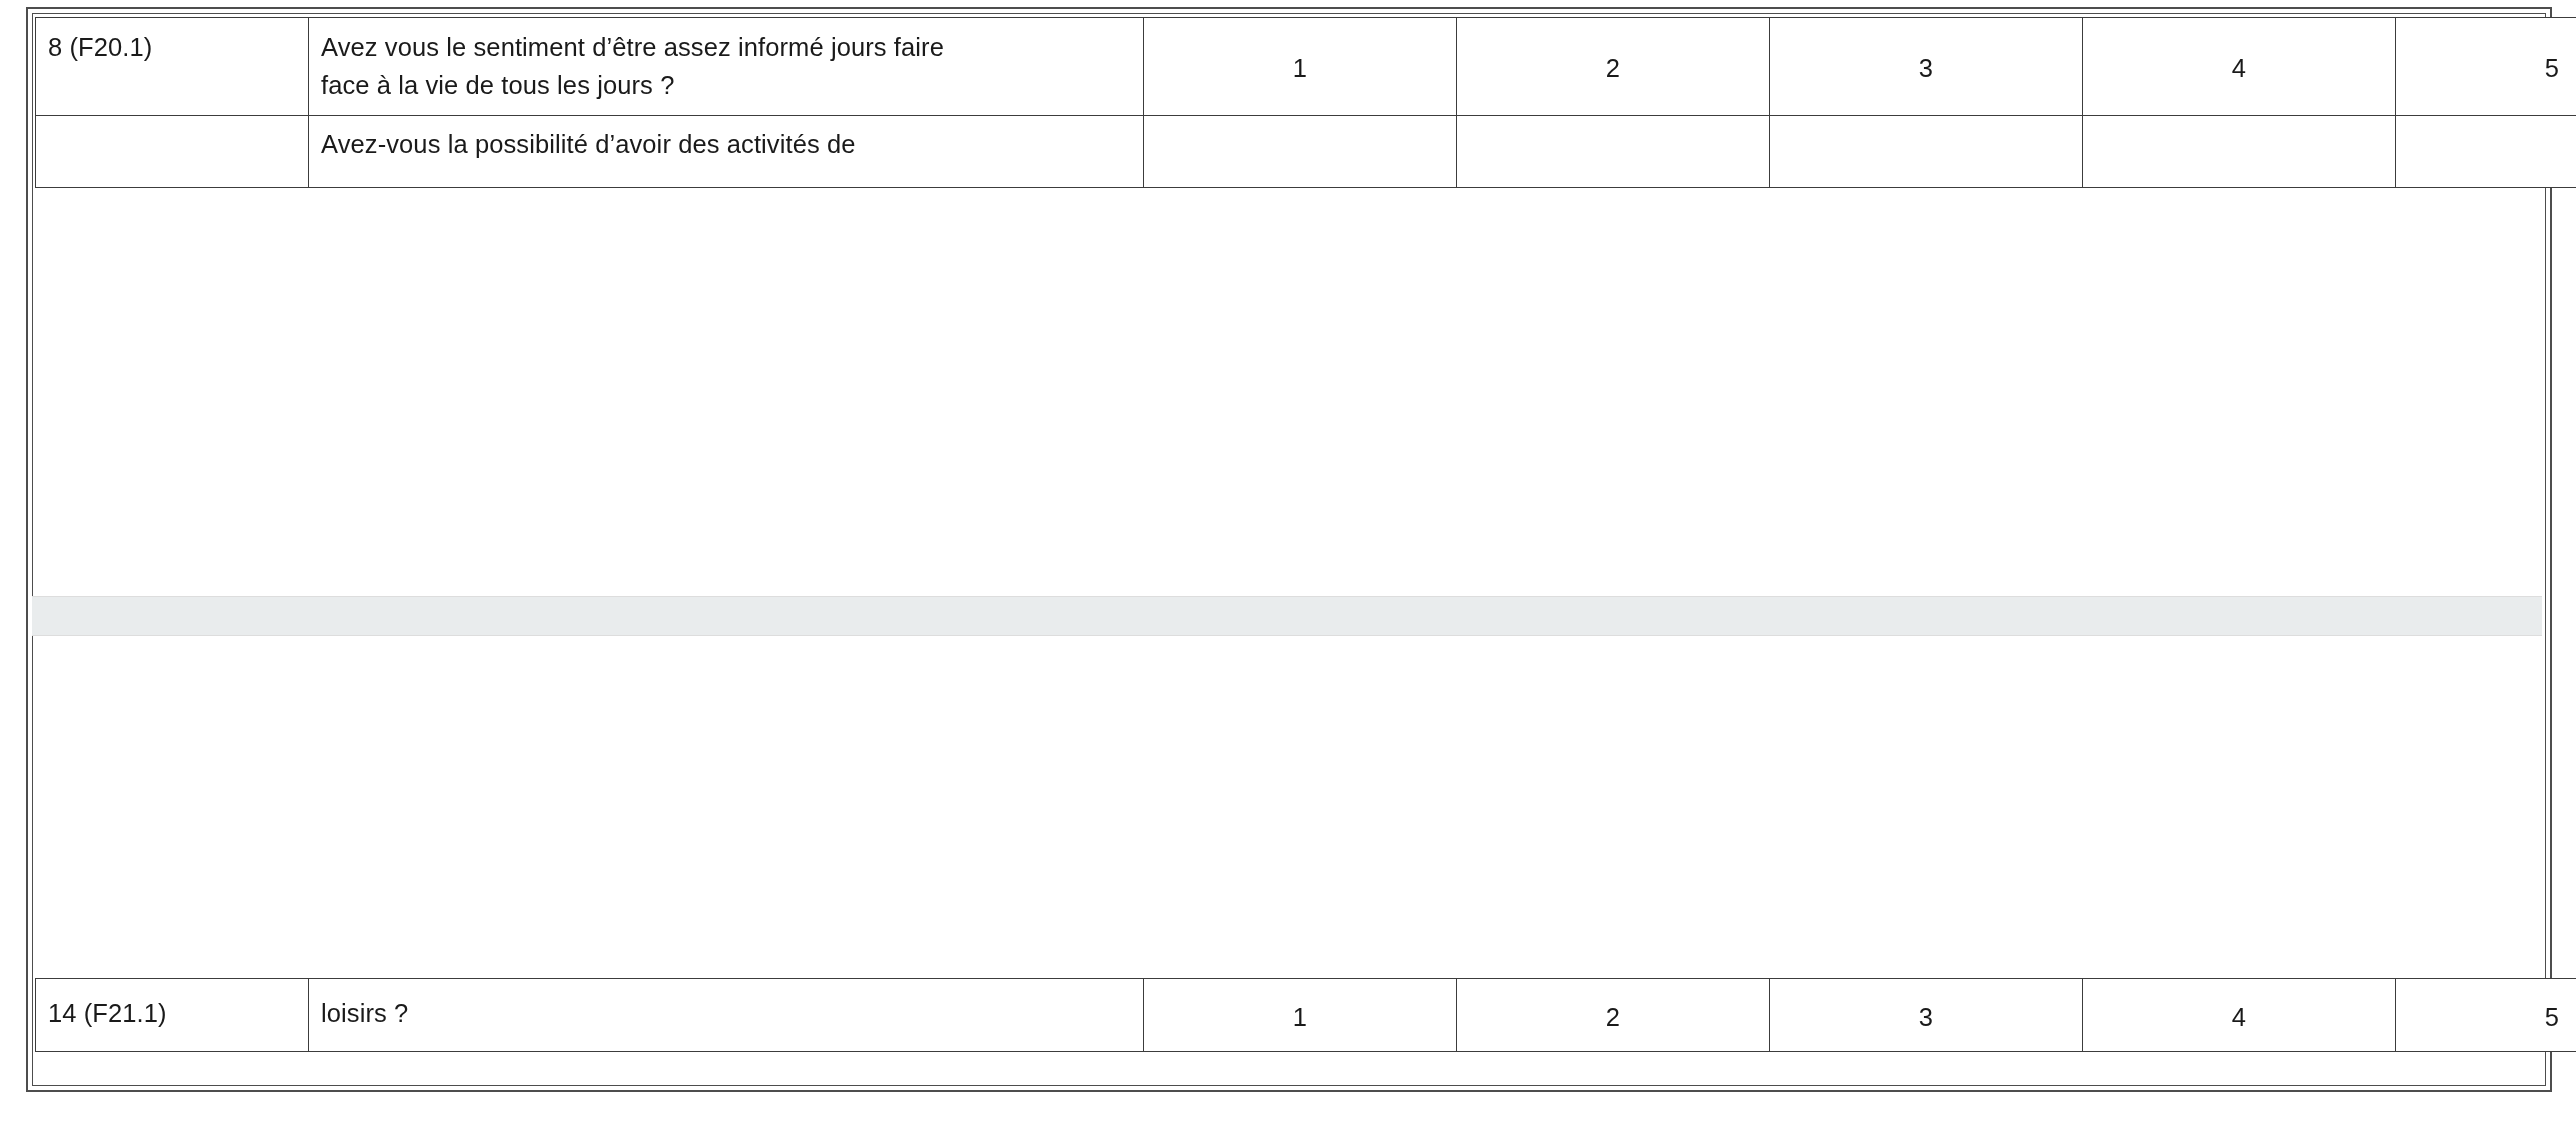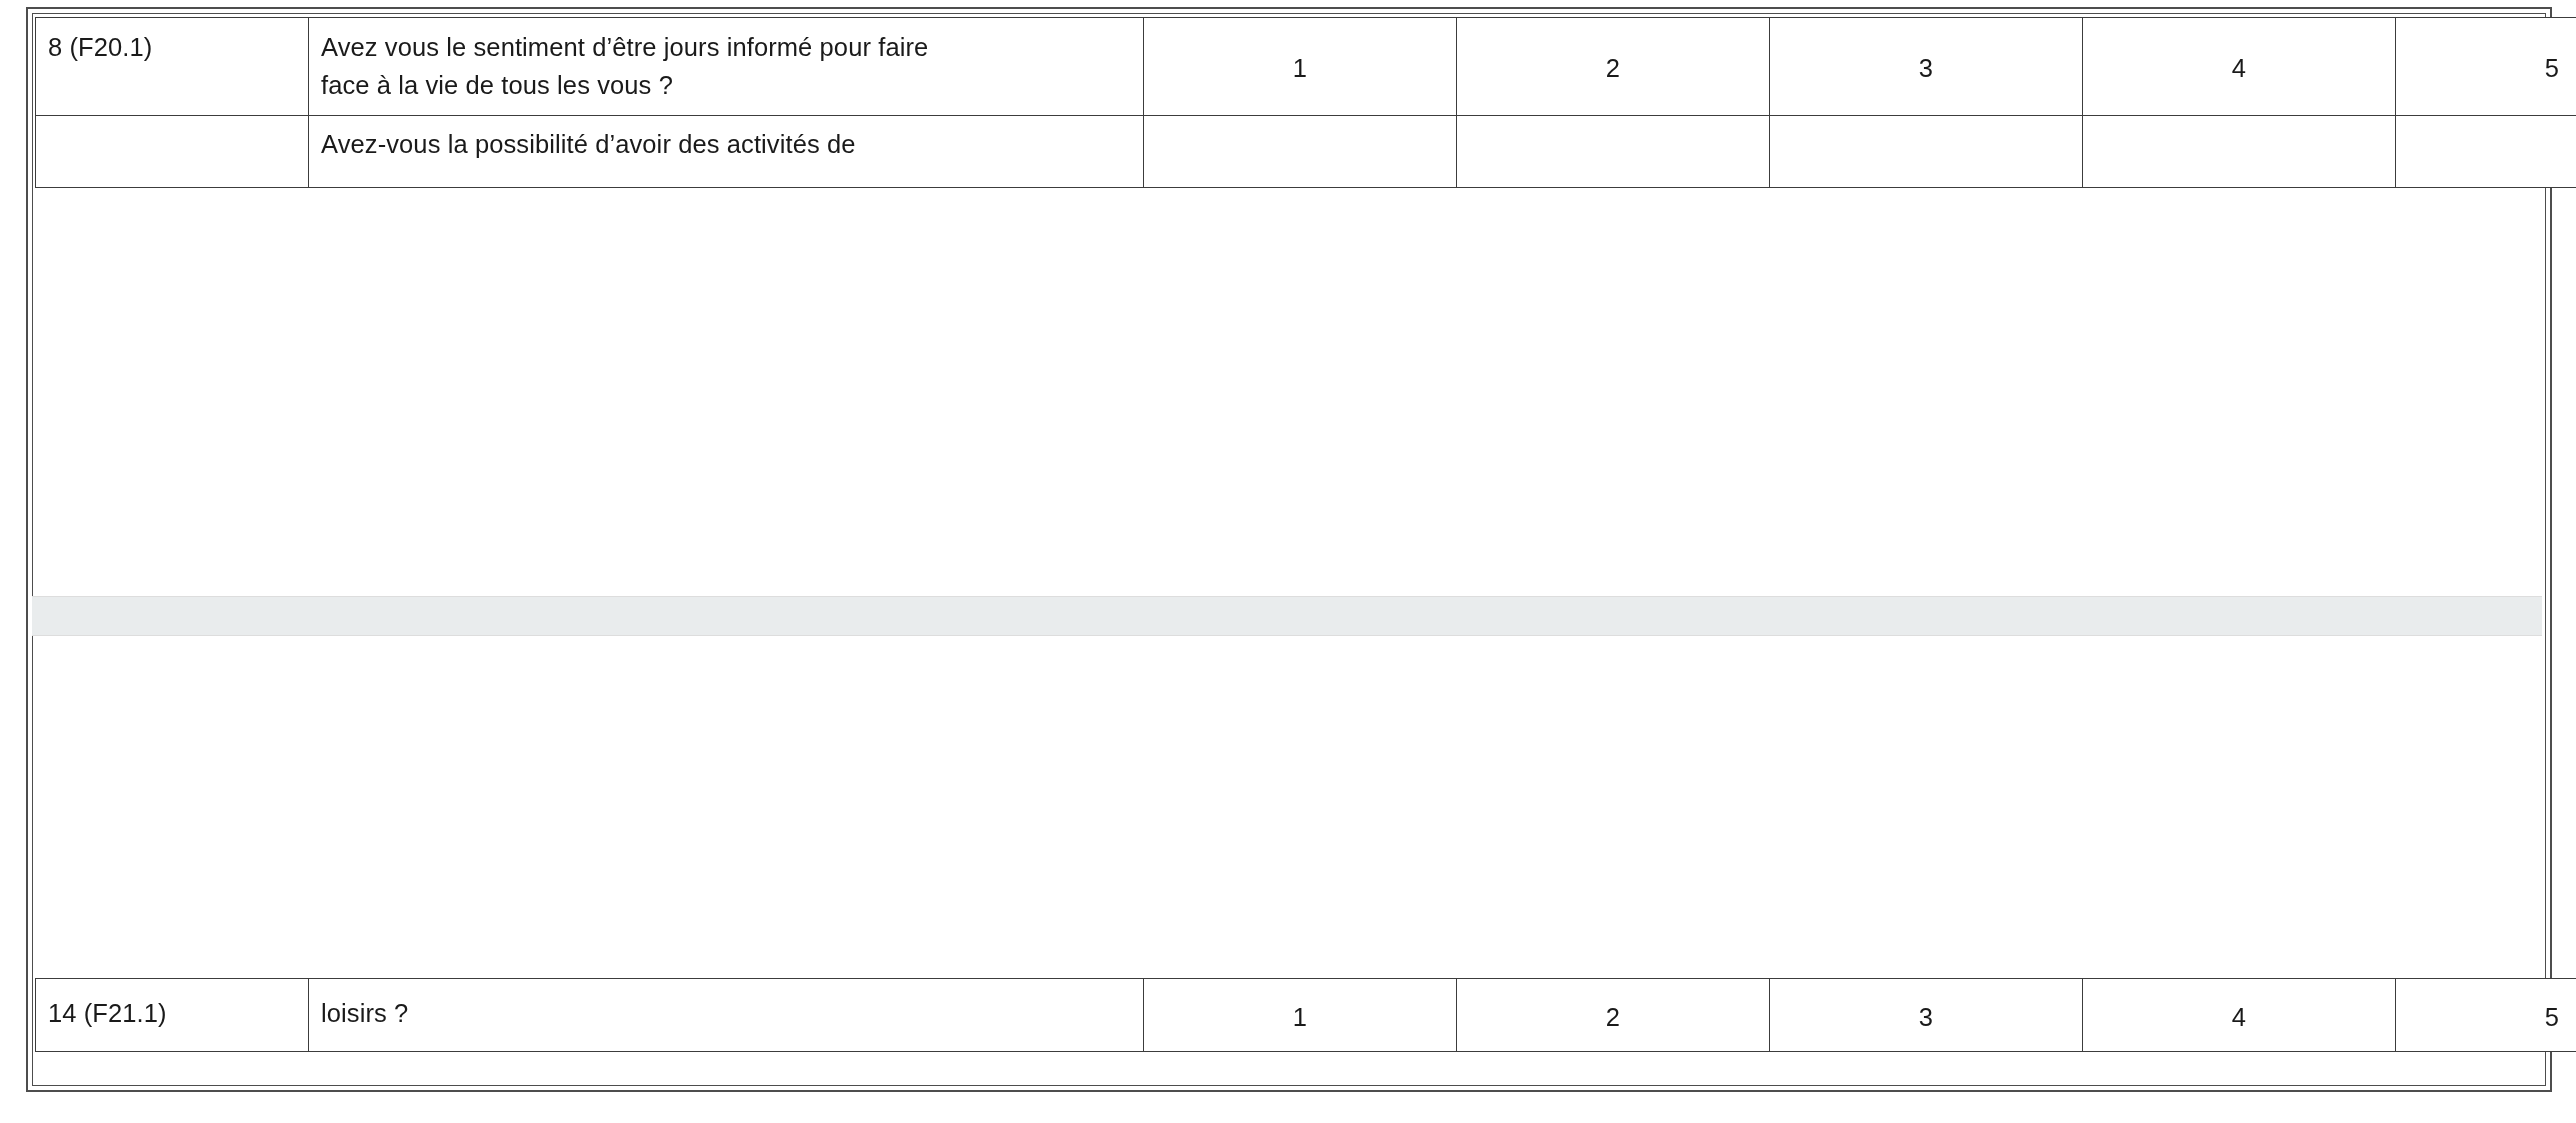--- a/index.html
+++ b/index.html
@@ -121,22 +121,22 @@
 
 <div class="page-frame">
   <div class="page-frame-inner"></div>
 </div>
 
 <table class="qtable" id="block-top">
   <tbody>
     <tr>
       <td class="num">8 (F20.1)</td>
       <td class="qtext">
-        <span class="q-line">Avez vous le sentiment d’être jours informé pour faire</span>
-        <span class="q-line">face à la vie de tous les vous ?</span>
+        <span class="q-line">Avez vous le sentiment d’être assez informé jours faire</span>
+        <span class="q-line">face à la vie de tous les jours ?</span>
       </td>
       <td class="opt">
           <span class="opt-cell-inner">1</span>
         </td>
       <td class="opt">
           <span class="opt-cell-inner">2</span>
         </td>
       <td class="opt">
           <span class="opt-cell-inner">3</span>
         </td>

